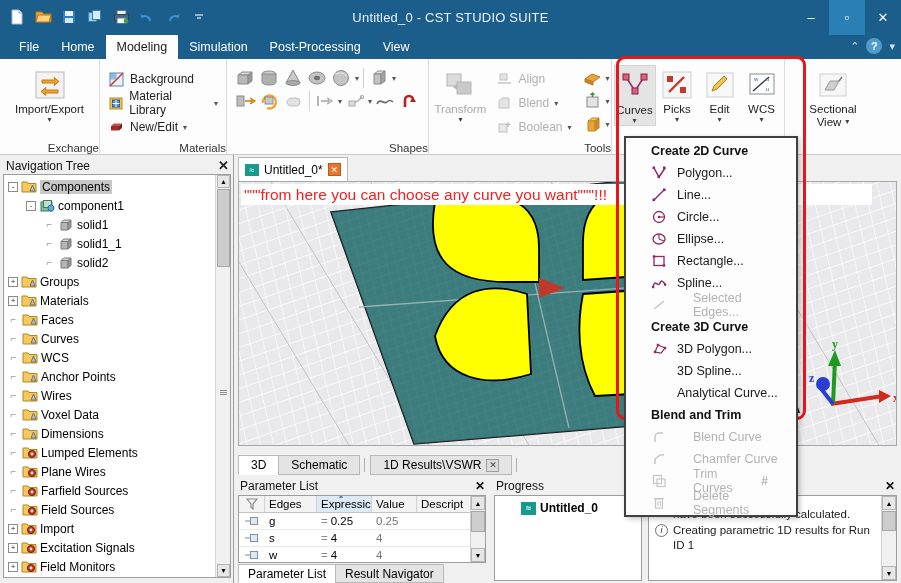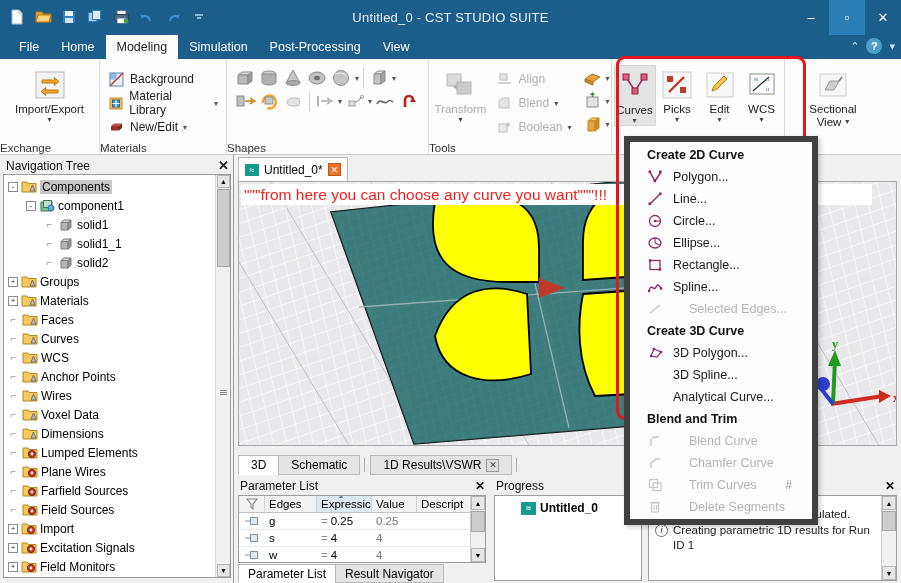--- a/index.html
+++ b/index.html
@@ -55,21 +55,21 @@
 
   
   .ribbon {
     position:absolute; left:0; top:59px; width:901px; height:96px;
     background:#fdfdfd; border-bottom:1px solid #c8c8c8;
     display:flex; align-items:stretch;
   }
   .rgroup { position:relative; height:96px; display:flex; flex-direction:column;
             align-items:center; padding:4px 4px 0; border-right:1px solid #dcdcdc; }
   .rgroup-label {
-    position:absolute; bottom:1px; left:0; width:100%; text-align:left;
+    position:absolute; bottom:1px; left:0; width:100%; text-align:right;
     font-size:11.5px; color:#333;
   }
   .rgroup-body { flex:1; display:flex; align-items:flex-start; gap:2px; padding-top:2px; }
 
   .bigbtn {
     width:74px; display:flex; flex-direction:column; align-items:center; gap:1px;
     padding-top:3px; cursor:default;
   }
   .bigbtn .ic { width:34px; height:34px; display:flex; align-items:center; justify-content:center; }
   .bigbtn .lbl { font-size:11.5px; color:#222; text-align:center; line-height:1.05; }
@@ -193,23 +193,23 @@
   .msg-line { display:flex; gap:5px; padding:1px 18px 1px 6px; font-size:11.5px; color:#1a1a1a; line-height:1.25; }
   .msg-ic { width:13px; height:13px; border-radius:50%; border:1px solid #6f6f6f; color:#333;
             display:flex; align-items:center; justify-content:center; font-size:9px; font-style:italic; flex:none; margin-top:1px;}
   .msg-scroll { position:absolute; right:0; top:0; width:15px; height:100%; background:#f0f0f0; border-left:1px solid #cfcfcf; }
   .msg-scroll .arrow { position:absolute; left:0; width:14px; height:14px; background:#e6e6e6; border:1px solid #b5b5b5;
                        display:flex; align-items:center; justify-content:center; font-size:7px; }
   .msg-scroll .thumb { position:absolute; left:0; top:15px; width:14px; height:20px; background:#cdcdcd; border:1px solid #a8a8a8;}
 
   
   .cmenu {
-    position:absolute; left:624px; top:136px; width:194px; background:#fdfdfd;
-    border:6px solid #404040; box-shadow:2px 2px 5px rgba(0,0,0,.22); z-index:70;
-    padding:2px 8px 1px;
+    position:absolute; left:624px; top:136px; width:174px; background:#fdfdfd;
+    border:2px solid #404040; box-shadow:2px 2px 5px rgba(0,0,0,.22); z-index:70;
+    padding:2px 16px 1px;
   }
   .cmenu-title { font-size:12.5px; font-weight:bold; color:#111; padding:4px 0 4px 9px; }
   .cmenu-item { height:22px; display:flex; align-items:center; gap:8px; padding-left:9px; font-size:12.5px; color:#1a1a1a; }
   .cmenu-item.disabled { color:#b3b3b3;gap:24px; }
   .cmenu-item .mic { width:18px; height:16px; flex:none; display:flex; align-items:center; justify-content:center; }
   .cmenu-item .hash { margin-left:auto; padding-right:12px; color:#9a9a9a; font-size:12px; }
 
   svg { display:block; }
 </style>
 </head>

